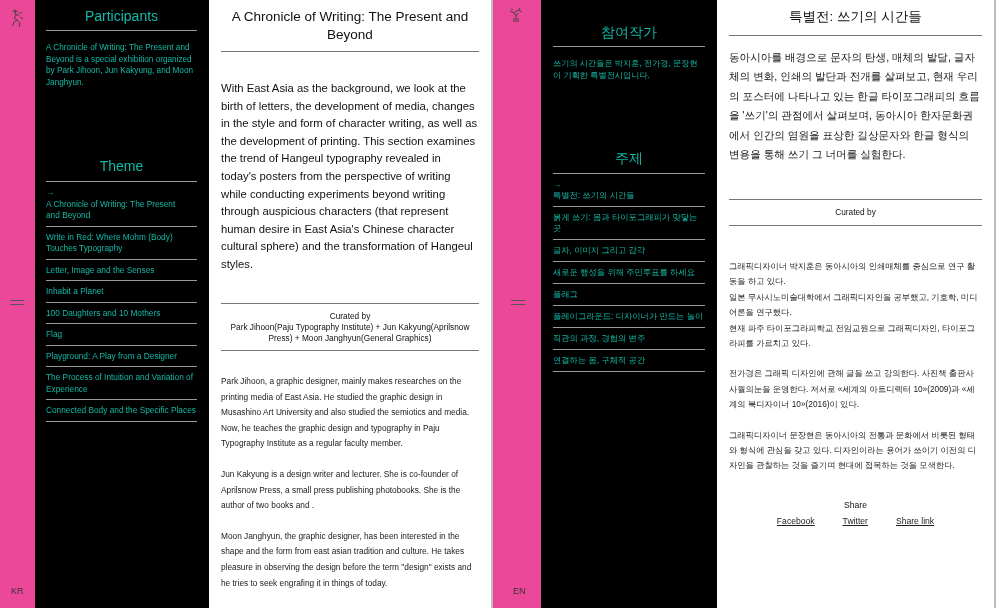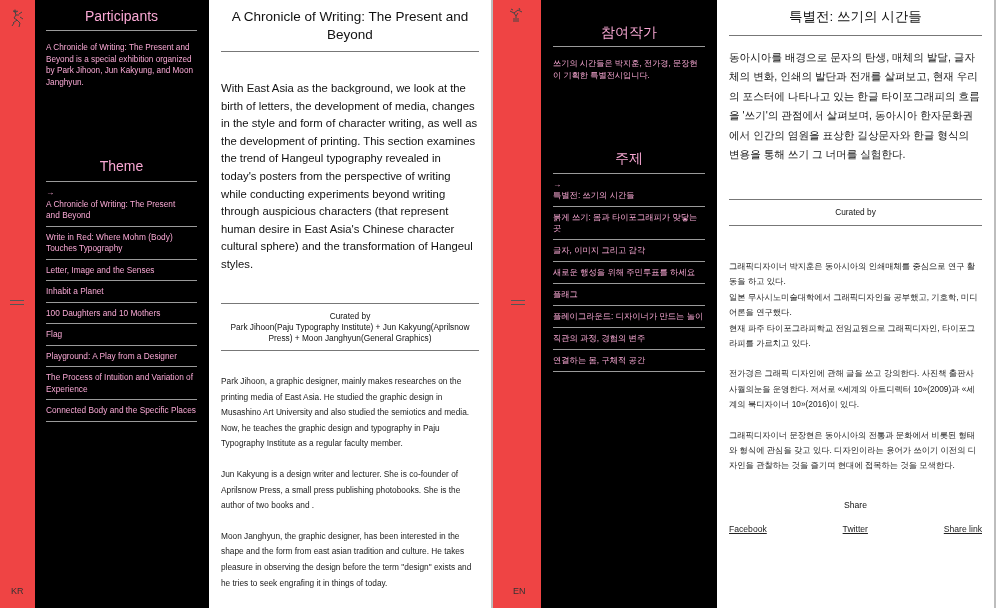--- a/index.html
+++ b/index.html
@@ -6,31 +6,31 @@
   html, body { width: 1000px; height: 608px; overflow: hidden; background: #fff; }
   body { font-family: "DejaVu Sans", "Liberation Sans", sans-serif; color: #111; position: relative; }
 
   .panel { position: absolute; top: 0; height: 608px; display: flex; background: #fff; }
   .panel.en { left: 0; width: 491px; }
   .panel.kr { left: 493px; width: 501px; }
   .divider { position: absolute; top: 0; width: 2px; height: 608px; background: #bdbdbd; }
   .divider.mid { left: 491px; }
   .divider.right { left: 994px; }
 
-  .rail { width: 35px; height: 100%; position: relative; background: #ef4444; }
+  .rail { width: 35px; height: 100%; position: relative; background: #ec4899; }
   .rail .logo { position: absolute; top: 8px; left: 6px; width: 22px; height: 22px; }
   .rail .menu { position: absolute; top: 298px; left: 10px; width: 14px; height: 12px; cursor: pointer; }
   .rail .menu span { display: block; height: 1px; background: #555; margin: 2px 0 3px; }
   .rail .lang { position: absolute; bottom: 12px; left: 11px; font-size: 9px; color: #333; font-family: "Liberation Sans", sans-serif; cursor: pointer; }
   .panel.kr .rail { width: 48px; }
   .panel.kr .rail .logo { left: 14px; top: 6px; width: 18px; height: 18px; }
   .panel.kr .rail .menu { left: 18px; }
   .panel.kr .rail .lang { left: 20px; }
 
-  .side { width: 174px; height: 100%; background: #000; color: #f9a8d4; padding: 0 12px 0 11px; }
+  .side { width: 174px; height: 100%; background: #000; color: #14b8a6; padding: 0 12px 0 11px; }
   .side h2 { font-family: "Liberation Sans", sans-serif; font-weight: normal; font-size: 14px; text-align: center; padding-top: 8px; height: 31px; border-bottom: 1px solid #9a9a9a; }
   .side .intro { font-size: 8.2px; line-height: 11.5px; margin-top: 11px; font-family: "Liberation Sans", sans-serif; height: 116px; }
   .side h3 { font-family: "Liberation Sans", sans-serif; font-weight: normal; font-size: 14px; text-align: center; height: 24px; border-bottom: 1px solid #9a9a9a; }
   .side ul { list-style: none; }
   .side li { font-family: "Liberation Sans", sans-serif; font-size: 8.3px; line-height: 11.5px; padding: 5px 0 4px; border-bottom: 1px solid #9a9a9a; cursor: pointer; }
   .side li .arrow { display: inline-block; width: 14px; }
   .side li.active { padding-left: 0; }
   .side li.active .txt { display: inline-block; vertical-align: top; width: 140px; }
 
   .main { flex: 1; height: 100%; padding: 0 12px; position: relative; }
@@ -47,21 +47,21 @@
   .panel.kr .side { width: 176px; padding: 16px 12px 0 12px; }
   .panel.kr .side .intro { height: 92px; }
   .panel.kr .side li { font-size: 8.3px; line-height: 11px; padding: 5px 0 5px; }
   .panel.kr .main h1 { padding-bottom: 9px; }
   .panel.kr .main .lead { font-size: 10.6px; line-height: 19.4px; margin-top: 12px; }
   .panel.kr .main .curated { top: 199px; }
   .panel.kr .main .bio { top: 259px; line-height: 15.4px; }
   .panel.kr .main .bio p { margin-bottom: 15px; }
 
   .share { position: absolute; left: 12px; right: 12px; top: 500px; text-align: center; font-family: "Liberation Sans", sans-serif; font-size: 8.6px; }
-  .share .links { margin-top: 14px; display: flex; justify-content: space-between; gap: 28px; }
+  .share .links { margin-top: 6px; display: flex; justify-content: center; gap: 28px; }
   .share a { color: #222; text-decoration: underline; cursor: pointer; }
 </style>
 </head>
 <body>
 
 <div class="panel en">
   <div class="rail">
     <svg class="logo" viewBox="0 0 22 22">
       <g fill="none" stroke="#444" stroke-width="1">
         <path d="M7 3 l3 1 l2 -1 M9 4 l1 3 l3 0 M10 7 l-2 3 l3 2 l-4 3 M11 12 l3 3 l-1 4 M8 15 l-2 3 M13 6 l3 -2 M14 9 l3 2"></path>

